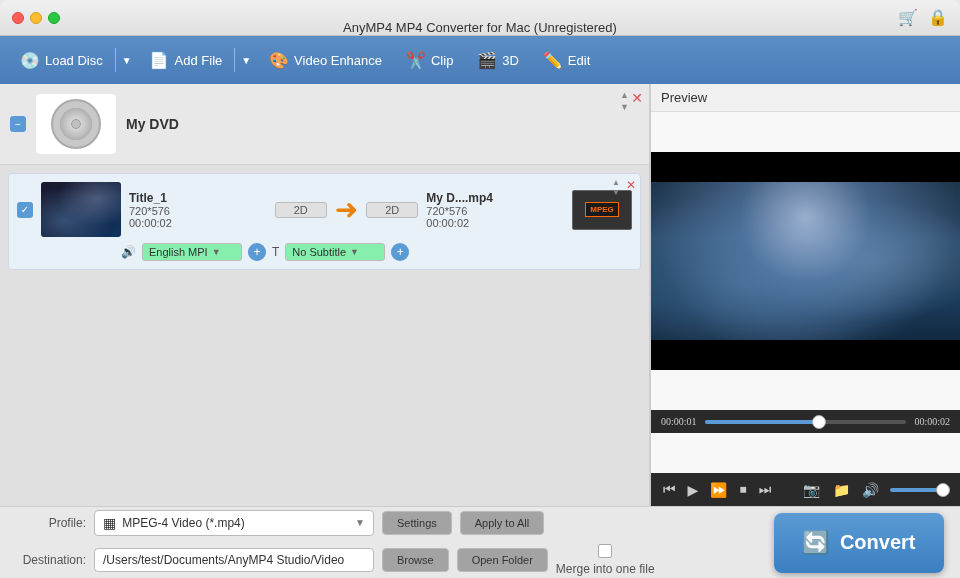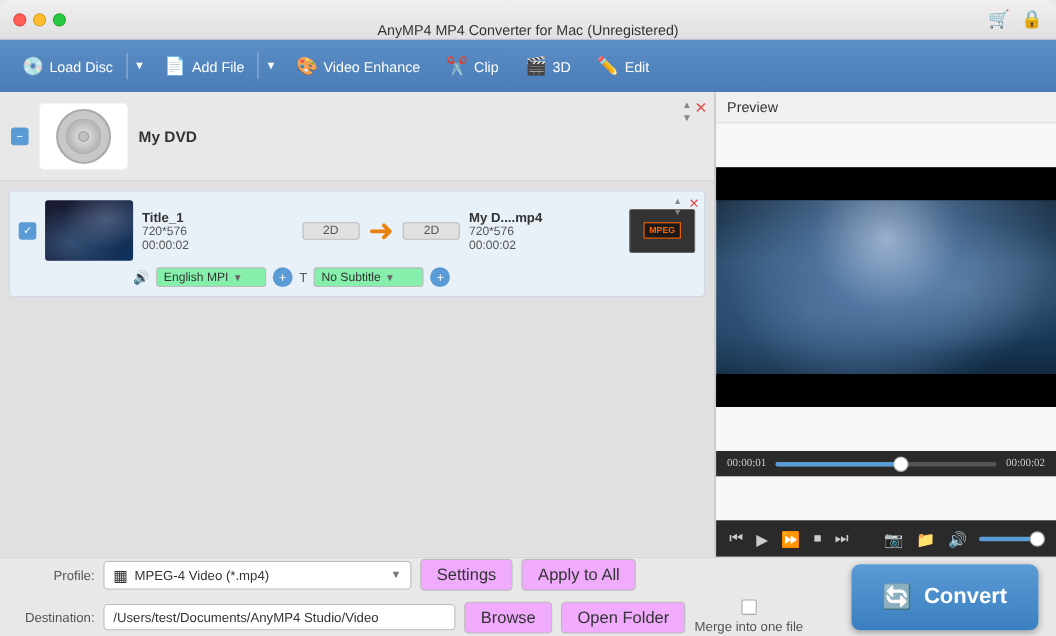--- a/index.html
+++ b/index.html
@@ -492,36 +492,36 @@
     }
     .profile-select .sel-arrow {
       margin-left: auto;
       color: #777;
       font-size: 10px;
     }
     .profile-icon {
       font-size: 14px;
     }
     .bottom-action-btn {
-      background: #f0abfc;
+      background: #a3a3a3;
       border: 1px solid #bbb;
       border-radius: 4px;
       padding: 5px 14px;
-      font-size: 15px;
+      font-size: 11px;
       color: #333;
       cursor: pointer;
     }
     .destination-input {
       background: white;
       border: 1px solid #bbb;
       border-radius: 4px;
       padding: 4px 8px;
       font-size: 12px;
       color: #333;
-      width: 320px;
+      width: 280px;
     }
     .merge-checkbox-area {
       display: flex;
       align-items: center;
       gap: 4px;
       font-size: 12px;
       color: #555;
       flex-direction: column;
     }
     .merge-checkbox {

